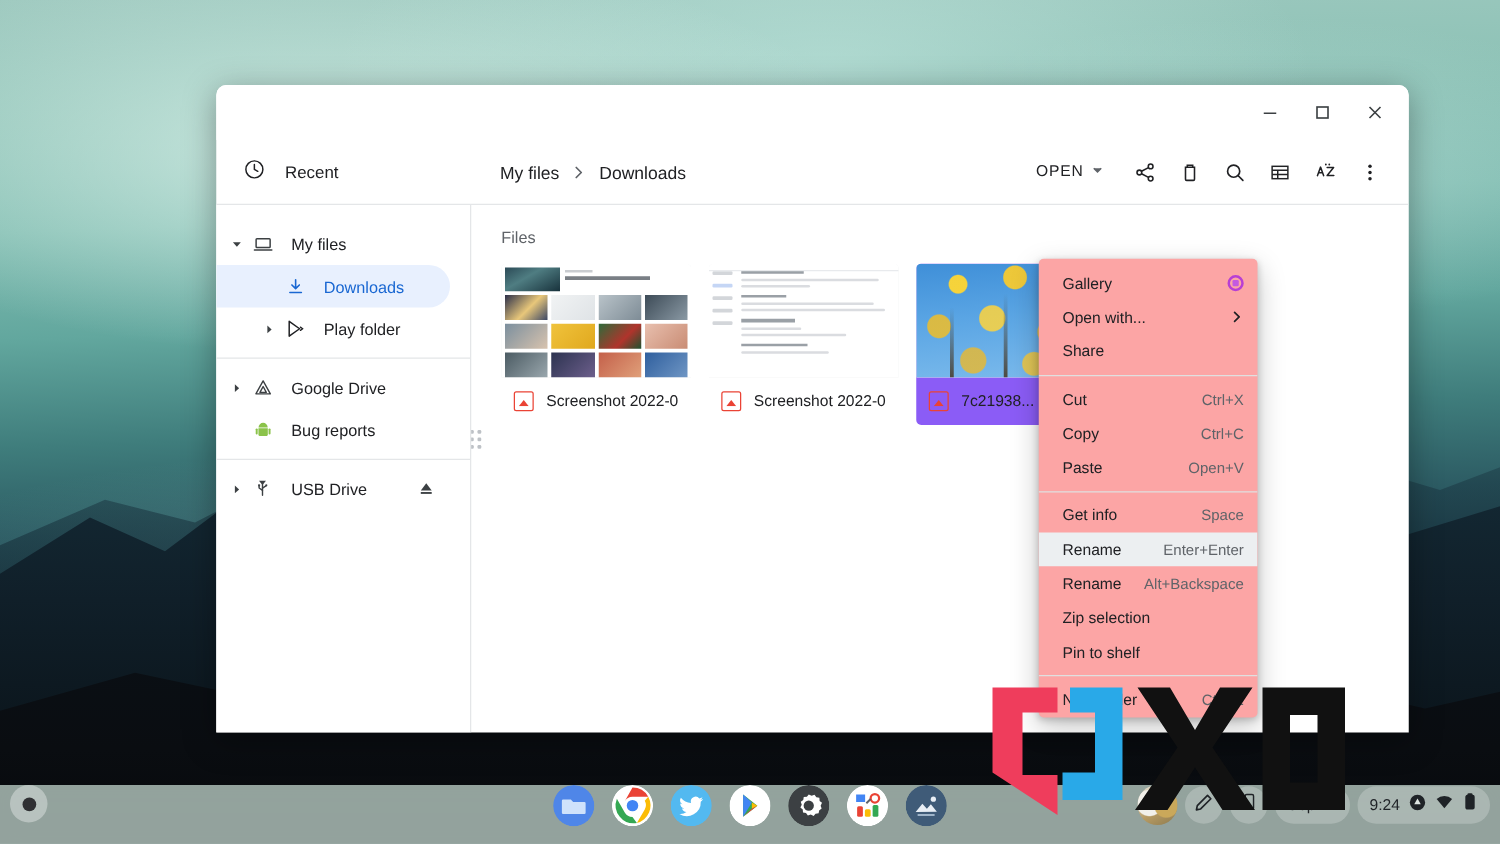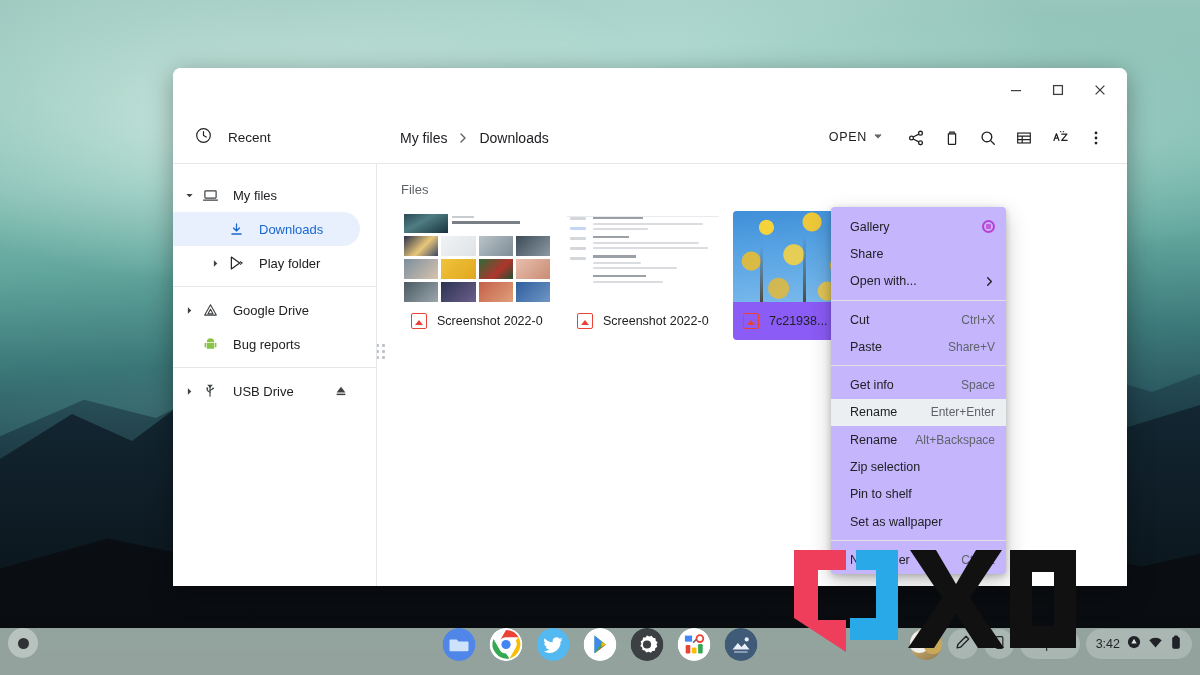--- a/index.html
+++ b/index.html
@@ -219,21 +219,21 @@
       linear-gradient(175deg, #3f8fd8 0%, #5aa5e4 45%, #7cbbec 100%);
   }
   .tn-trees .trunk {
     position: absolute; bottom: 0; width: 3px;
     background: linear-gradient(180deg, rgba(90,70,45,0.0), rgba(70,55,35,0.85));
   }
 
   
   #context-menu {
     position: absolute; left: 831px; top: 207px; width: 175px;
-    background: #c4b5fd; border-radius: 4px;
+    background: #fca5a5; border-radius: 4px;
     box-shadow: 0 2px 6px rgba(0,0,0,0.2), 0 8px 22px rgba(0,0,0,0.22);
     padding: 6px 0 0 0; z-index: 40; overflow: hidden;
     font-size: 12.5px; color: #202124;
   }
   .menu-item {
     height: 27.3px; display: flex; align-items: center;
     padding: 0 11px 0 19px; cursor: pointer; position: relative;
   }
   .menu-item.highlight { background: #eceff1; }
   .menu-label { white-space: nowrap; }
@@ -627,40 +627,44 @@
 
 <div id="context-menu">
 
   <div class="menu-item">
     <span class="menu-label">Gallery</span>
     <span class="gallery-dot">
         <i></i>
       </span>
   </div>
   <div class="menu-item">
-    <span class="menu-label">Share</span>
-  </div>
-  <div class="menu-item">
     <span class="menu-label">Open with...</span>
     <span class="sub-arrow">
       <svg width="11" height="11" viewBox="0 0 12 12">
           <path d="M4 2 L8 6 L4 10" stroke="#202124" stroke-width="1.5" fill="none" stroke-linecap="round" stroke-linejoin="round"></path>
         </svg>
     </span>
   </div>
+  <div class="menu-item">
+    <span class="menu-label">Share</span>
+  </div>
 
   <div class="menu-sep"></div>
 
   <div class="menu-item">
     <span class="menu-label">Cut</span>
     <span class="menu-accel">Ctrl+X</span>
   </div>
   <div class="menu-item">
+    <span class="menu-label">Copy</span>
+    <span class="menu-accel">Ctrl+C</span>
+  </div>
+  <div class="menu-item">
     <span class="menu-label">Paste</span>
-    <span class="menu-accel">Share+V</span>
+    <span class="menu-accel">Open+V</span>
   </div>
 
   <div class="menu-sep"></div>
 
   <div class="menu-item">
     <span class="menu-label">Get info</span>
     <span class="menu-accel">Space</span>
   </div>
   <div class="menu-item highlight">
     <span class="menu-label">Rename</span>
@@ -668,23 +672,20 @@
   </div>
   <div class="menu-item">
     <span class="menu-label">Rename</span>
     <span class="menu-accel">Alt+Backspace</span>
   </div>
   <div class="menu-item">
     <span class="menu-label">Zip selection</span>
   </div>
   <div class="menu-item">
     <span class="menu-label">Pin to shelf</span>
-  </div>
-  <div class="menu-item">
-    <span class="menu-label">Set as wallpaper</span>
   </div>
 
   <div class="menu-sep"></div>
 
   <div class="menu-item">
     <span class="menu-label">New folder</span>
     <span class="menu-accel">Ctrl+E</span>
   </div>
 </div>
 
@@ -795,21 +796,21 @@
             <path d="M7.7 13.7 H10.3" stroke-linecap="round"></path>
         </svg>
       </span>
     </div>
 
     <div class="status-pill">
       <span class="status-text">Sep 22</span>
     </div>
 
     <div class="status-pill">
-      <span class="status-text">3:42</span>
+      <span class="status-text">9:24</span>
       <span>
         <svg width="14" height="14" viewBox="0 0 16 16">
           <circle cx="8" cy="8" r="7" fill="#1f2327"></circle>
           <path d="M8 4.3 L11 9.6 H5 Z" fill="#dfe6e2"></path>
         </svg>
       </span>
       <span>
         <svg width="15" height="15" viewBox="0 0 16 16" fill="#1f2327">
           <path d="M8 13.4 L1.4 5.6 a9.6 9.6 0 0 1 13.2 0 Z"></path>
         </svg>

